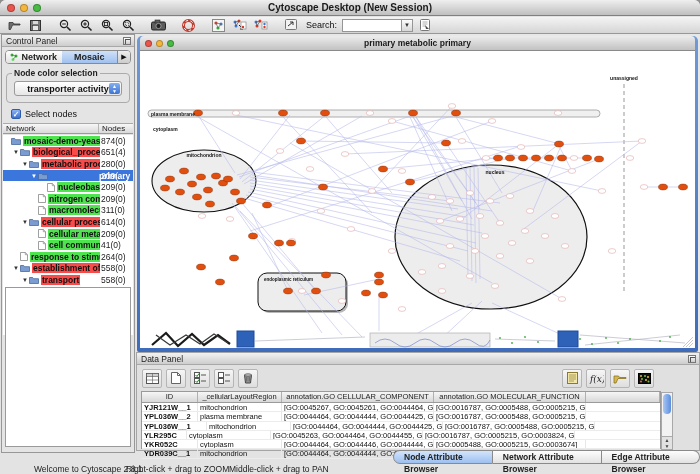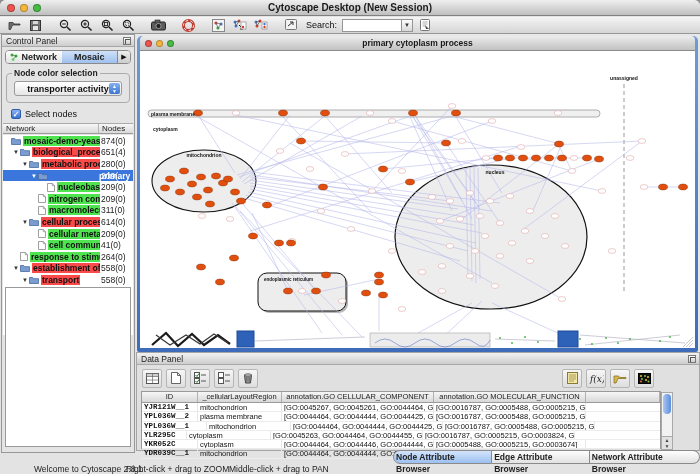--- a/index.html
+++ b/index.html
@@ -95,30 +95,30 @@
   .dp-right{margin-left:auto;display:flex;gap:4px;margin-right:40px;}
   .dtable{position:absolute;left:4px;top:38px;width:520px;height:58px;background:#fff;
     border:1px solid #9a9a9a;}
   .dt-head{display:flex;height:11px;background:linear-gradient(#f6f6f6,#d8d8d8);
     border-bottom:1px solid #9a9a9a;font-size:7.5px;color:#222;}
   .dt-head > div{border-right:1px solid #b0b0b0;text-align:center;line-height:10px;
     overflow:hidden;white-space:nowrap;flex:none;}
   .dt-body .drow{display:flex;height:9.3px;border-bottom:1px solid #ececec;font-size:7.5px;color:#111;}
   .drow > div{flex:none;overflow:hidden;white-space:nowrap;line-height:9px;padding-left:2px;
     border-right:1px solid #e7e7e7;}
-  .drow > div:first-child{font-weight:bold;font-family:Liberation Mono, monospace;}
+  .drow > div:first-child{font-weight:bold;}
   .vscroll{position:absolute;right:-13px;top:0;width:12px;height:58px;background:#f2f2f2;
     border:1px solid #a8a8a8;}
   .vthumb{position:absolute;left:1px;top:1px;width:8px;height:20px;border-radius:4px;
     background:linear-gradient(90deg,#a9c7f5,#5b8ede);}
   .varrows{position:absolute;left:0;bottom:0;width:10px;font-size:5px;line-height:6px;
     text-align:center;color:#444;background:#e2e2e2;border-top:1px solid #aaa;}
   
   .btabs{position:absolute;left:393px;top:450px;height:14px;display:flex;}
-  .btab{font-size:8.5px;font-weight:bold;color:#222;padding:0 2px;line-height:12px;height:14px;
+  .btab{font-size:8.5px;font-weight:bold;color:#222;padding:0 10px;line-height:12px;height:14px;
     background:linear-gradient(#fdfdfd,#e2e2e2);border:1px solid #8a8a8a;border-left:none;}
   .btab:first-child{border-left:1px solid #8a8a8a;border-radius:7px 0 0 7px;}
   .btab:last-child{border-radius:0 7px 7px 0;}
   .btab.sel{background:linear-gradient(#d3e4fb,#9cc0f0);}
   .statusbar{position:absolute;left:16px;top:464px;width:700px;height:10px;font-size:8.5px;color:#222;}
   .statusbar span{position:absolute;top:0;}
   .grip{position:absolute;right:1px;top:0;width:10px;height:10px;
     background:repeating-linear-gradient(135deg,transparent 0 2px,#9a9a9a 2px 3px);}
 </style>
 </head>
@@ -473,21 +473,21 @@
   </div>
 
   <div class="desktop">
     <div class="netwin">
       <div class="net-titlebar">
         <div class="net-traffic">
           <span class="tl r"></span>
           <span class="tl y"></span>
           <span class="tl g"></span>
         </div>
-        <div class="net-title">primary cytoplasm process</div>
+        <div class="net-title">primary metabolic primary</div>
       </div>
       <svg id="netsvg" class="canvas" viewBox="0 0 555 297">
 
         <rect x="8" y="59" width="452" height="7" rx="3.5" fill="#f0f0f0" stroke="#999" stroke-width="0.8"></rect>
         <ellipse cx="64" cy="130" rx="52" ry="31" fill="#ededed" stroke="#111" stroke-width="1.1"></ellipse>
         <ellipse cx="351" cy="186" rx="96" ry="72" fill="#ededed" stroke="#111" stroke-width="1.2"></ellipse>
         <rect x="120" y="224" width="88" height="38" rx="9" fill="#b9b9b9"></rect>
         <rect x="118" y="222" width="88" height="38" rx="9" fill="#ededed" stroke="#111" stroke-width="1"></rect>
         <line x1="484" y1="33" x2="484" y2="243" stroke="#999" stroke-width="1" stroke-dasharray="4,3"></line>
         <g id="edges">
@@ -820,22 +820,22 @@
         </div>
       <div class="vscroll">
         <div class="vthumb"></div>
         <div class="varrows">▲<br>▼</div>
       </div>
     </div>
   </div>
 
   <div class="btabs" id="btabs">
       <div class="btab sel">Node Attribute Browser</div>
+      <div class="btab">Network Attribute Browser</div>
       <div class="btab">Edge Attribute Browser</div>
-      <div class="btab">Network Attribute Browser</div>
     </div>
 
   <div class="statusbar" id="statusbar">
     <div class="grip"></div>
   <span style="left: 18px;">Welcome to Cytoscape 2.8.1</span>
       <span style="left: 110px;">Right-click + drag to ZOOM</span>
       <span style="left: 213px;">Middle-click + drag to PAN</span>
     </div>
 </div>
 

